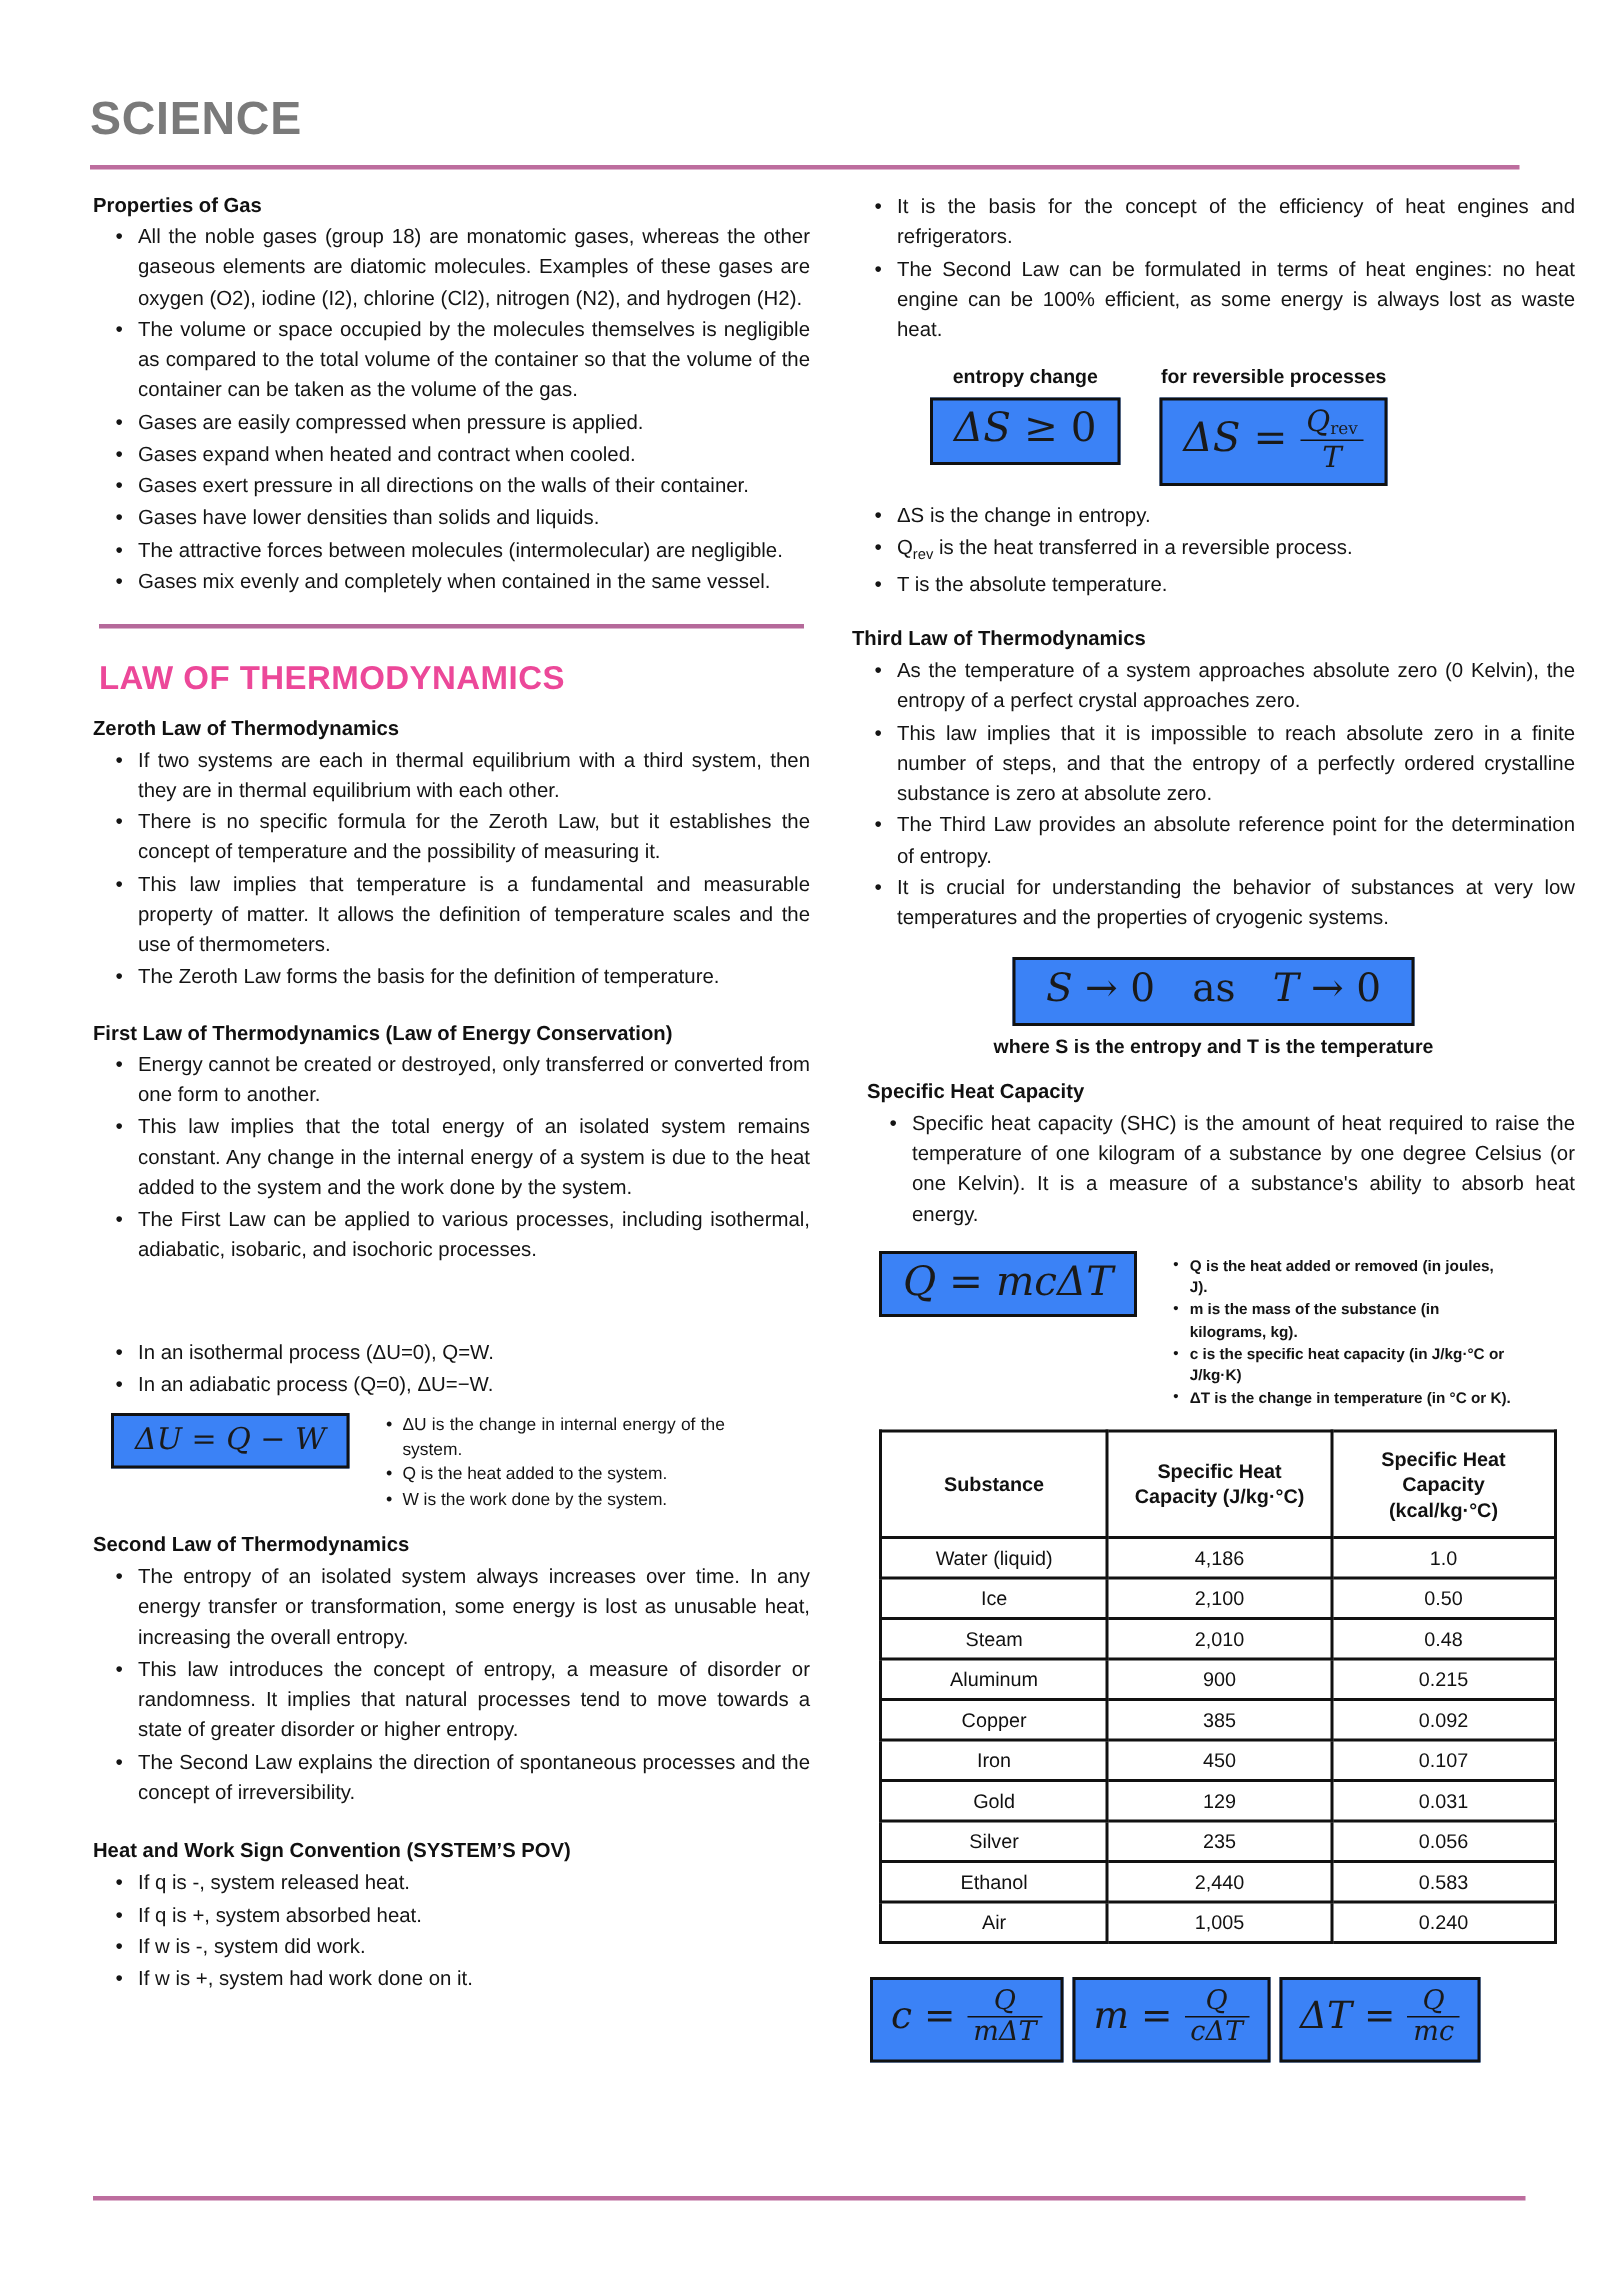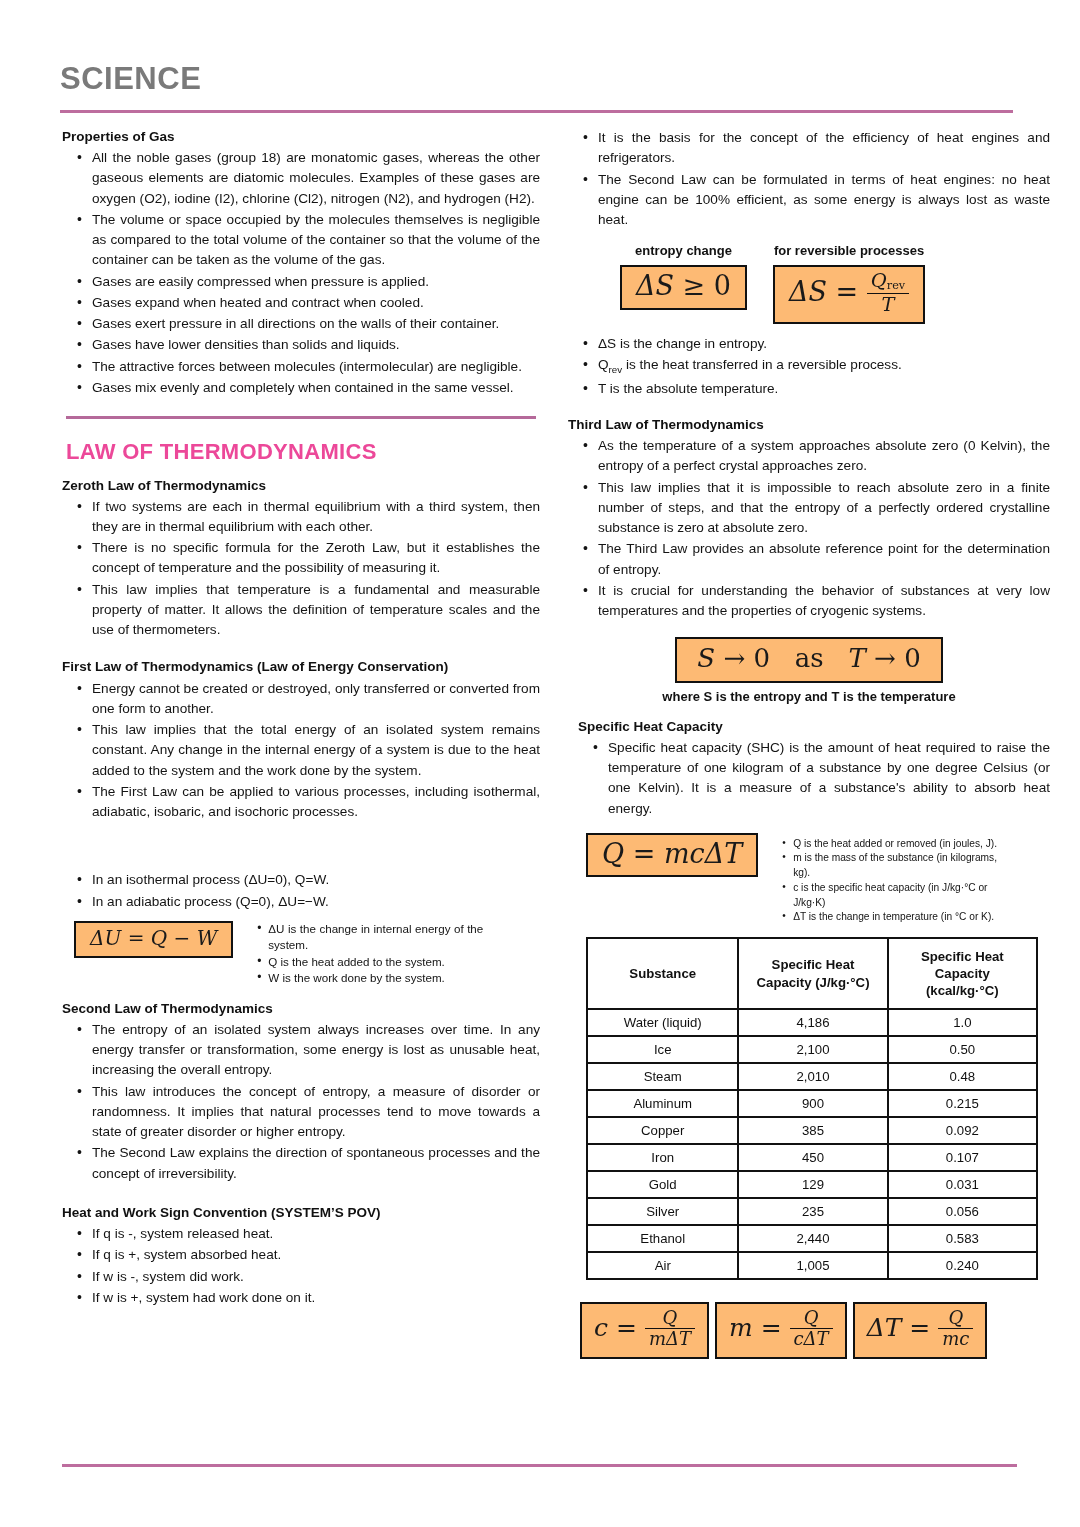--- a/index.html
+++ b/index.html
@@ -102,21 +102,21 @@
     color: #ec4899;
     letter-spacing: 0.3px;
     margin: 0 0 12px 4px;
     line-height: 1.15;
   }
 
   
   .mbox {
     display: inline-block;
     border: 2px solid #111;
-    background: #fdba74;
+    background: #3b82f6;
     padding: 5px 14px 7px 14px;
     font-family: "DejaVu Serif", "Liberation Serif", serif;
     font-style: italic;
     white-space: nowrap;
     vertical-align: middle;
     line-height: 1.05;
   }
   .mbox .op, .mbox .num, .mbox .rom {
     font-style: normal;
   }
@@ -256,20 +256,21 @@
 
     <div class="sect-divider"></div>
     <h2 class="sect-title">LAW OF THERMODYNAMICS</h2>
 
     <div class="block">
       <h3 class="sub">Zeroth Law of Thermodynamics</h3>
       <ul class="bul">
         <li>If two systems are each in thermal equilibrium with a third system, then they are in thermal equilibrium with each other.</li>
         <li>There is no specific formula for the Zeroth Law, but it establishes the concept of temperature and the possibility of measuring it.</li>
         <li>This law implies that temperature is a fundamental and measurable property of matter. It allows the definition of temperature scales and the use of thermometers.</li>
+        <li>The Zeroth Law forms the basis for the definition of temperature.</li>
       </ul>
     </div>
 
     <div class="block" style="margin-top:18px;">
       <h3 class="sub">First Law of Thermodynamics (Law of Energy Conservation)</h3>
       <ul class="bul">
         <li>Energy cannot be created or destroyed, only transferred or converted from one form to another.</li>
         <li>This law implies that the total energy of an isolated system remains constant. Any change in the internal energy of a system is due to the heat added to the system and the work done by the system.</li>
         <li>The First Law can be applied to various processes, including isothermal, adiabatic, isobaric, and isochoric processes.</li>
         <li class="nojustline" style="text-align:left;margin-top:48px;">In an isothermal process (ΔU=0), Q=W.</li>
@@ -360,21 +361,21 @@
       <h3 class="sub">Specific Heat Capacity</h3>
       <ul class="bul">
         <li>Specific heat capacity (SHC) is the amount of heat required to raise the temperature of one kilogram of a substance by one degree Celsius (or one Kelvin). It is a measure of a substance's ability to absorb heat energy.</li>
       </ul>
     </div>
 
     <div class="formula-side" style="margin-left:18px; margin-top:14px;">
       <span class="mbox" style="font-size:27px;">
         <span>Q</span><span>&nbsp;</span><span class="op">=</span><span>&nbsp;</span><span>mcΔT</span>
       </span>
-      <ul class="mini tiny" style="width:230px; padding-top:4px;">
+      <ul class="mini tiny" style="width:230px; padding-top:4px;font-weight:bold;">
         <li>Q is the heat added or removed (in joules, J).</li>
         <li>m is the mass of the substance (in kilograms, kg).</li>
         <li>c is the specific heat capacity (in J/kg·°C or J/kg·K)</li>
         <li>ΔT is the change in temperature (in °C or K).</li>
       </ul>
     </div>
 
     <table class="shc">
       <thead>
         <tr>

